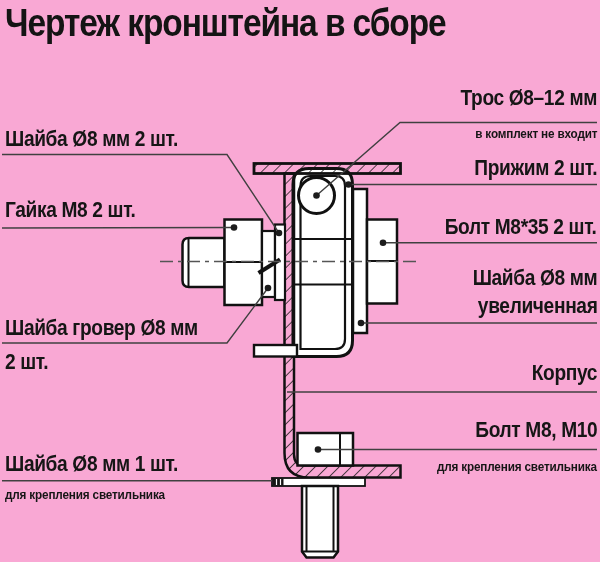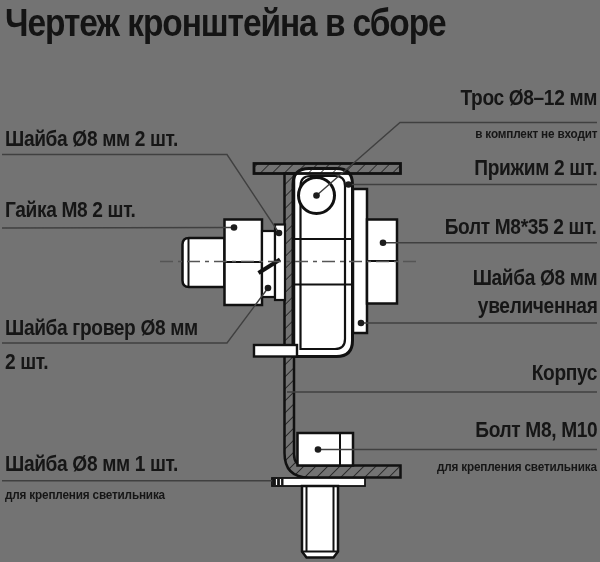--- a/index.html
+++ b/index.html
@@ -1,17 +1,17 @@
 <!DOCTYPE html>
 <html><head>
 <meta charset="utf-8">
 <style>
   html,body { margin:0; padding:0; background:#fff; }
   .page {
-    position:relative; width:600px; height:562px; background:#737373;
+    position:relative; width:600px; height:562px; background:#f9a8d4;
     font-family:"Liberation Sans", sans-serif; overflow:hidden;
   }
   .title {
     position:absolute; left:5px; top:0; margin:0;
     font-size:38px; font-weight:700; color:#141414; white-space:nowrap;
     letter-spacing:-1.2px; transform:scaleX(0.88); transform-origin:left top;
     line-height:46px;
   }
   svg.draw { position:absolute; left:0; top:0; }
   .lbl {

